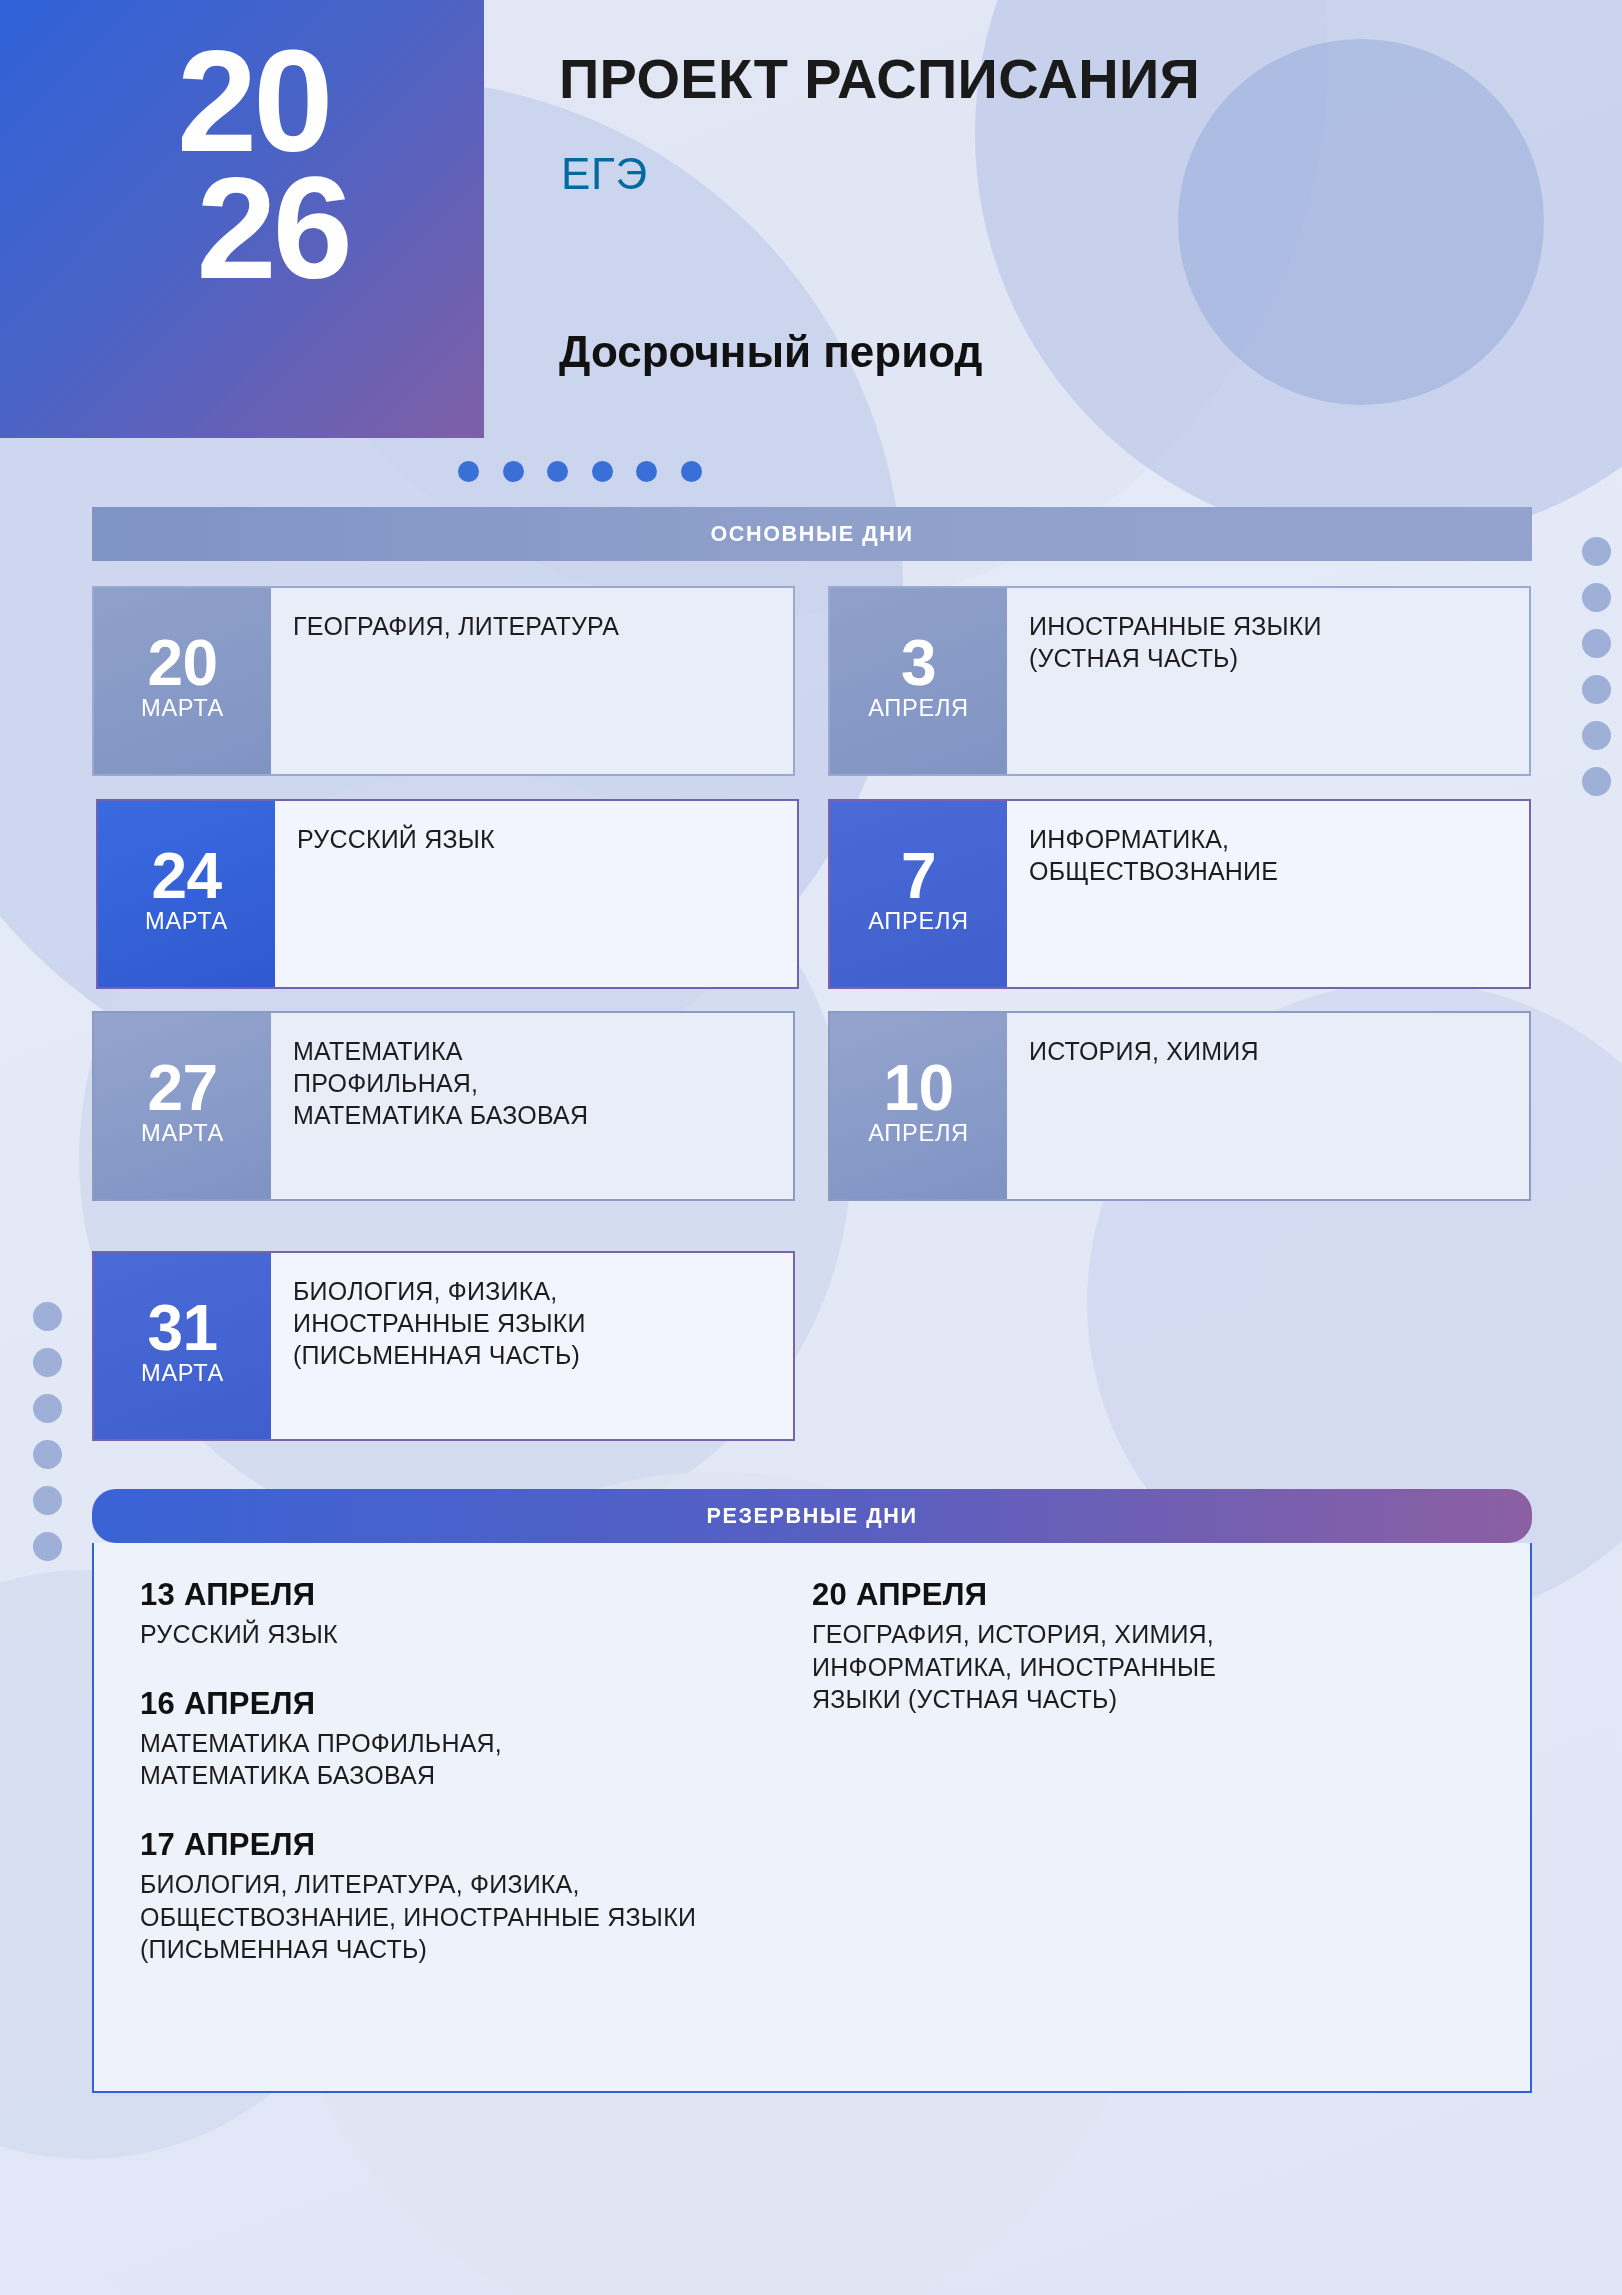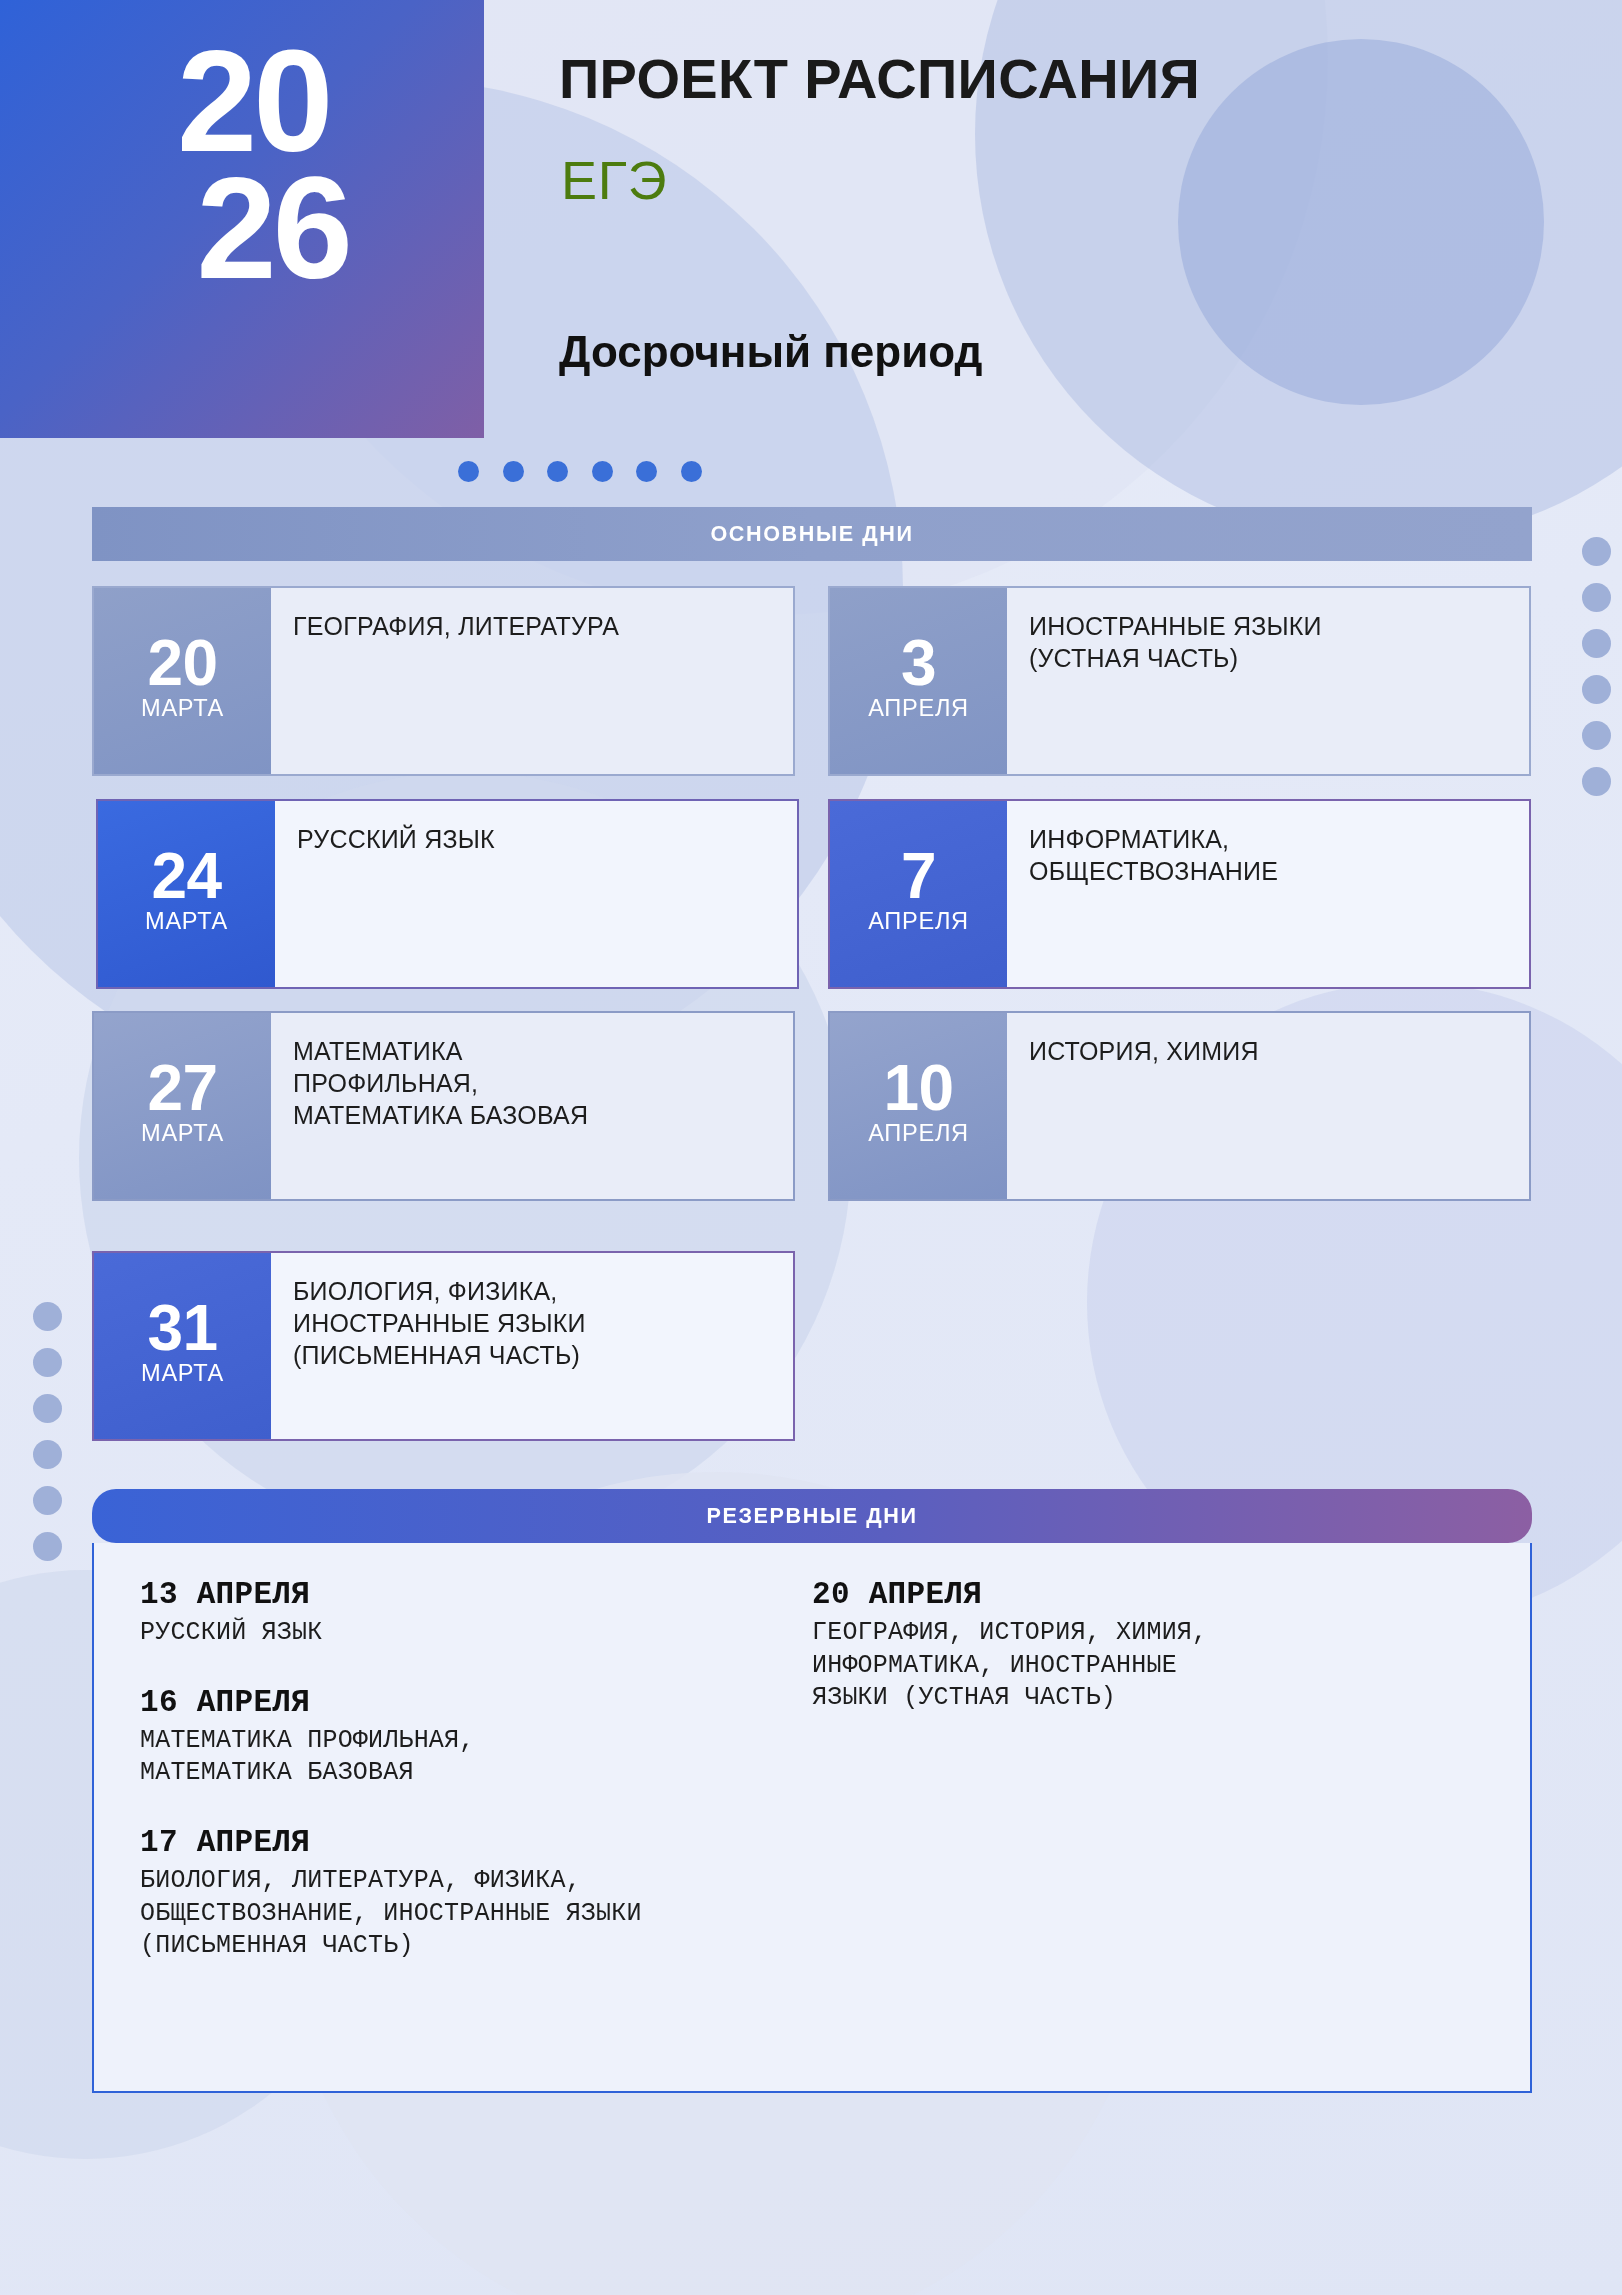--- a/index.html
+++ b/index.html
@@ -103,22 +103,22 @@
     color: #1a1a1a;
     font-size: 56px;
     font-weight: bold;
     letter-spacing: 0.3px;
     line-height: 1;
   }
   .hdr-sub {
     position: absolute;
     left: 561px;
     top: 149px;
-    color: #4d7c0f;
-    font-size: 54px;
+    color: #0369a1;
+    font-size: 44px;
     font-weight: normal;
     letter-spacing: 0.7px;
   }
   .hdr-period {
     position: absolute;
     left: 559px;
     top: 327px;
     color: #111111;
     font-size: 44px;
     font-weight: bold;
@@ -236,21 +236,20 @@
   
   .sec-res { top: 1489px; }
   .res-body {
     border: 2.6px solid #2f62d8;
     border-top: none;
     background: #eef2fb;
     padding: 34px 46px 46px 46px;
     display: flex;
     min-height: 550px;
     box-sizing: border-box;
-    font-family: Liberation Mono, monospace;
   }
   .res-col { width: 50%; box-sizing: border-box; padding-right: 26px; }
   .res-item { margin-bottom: 35px; }
   .res-item:last-child { margin-bottom: 0; }
   .res-date {
     font-size: 31px;
     font-weight: bold;
     color: #111111;
     margin-bottom: 5.2px;
     letter-spacing: 0.3px;

